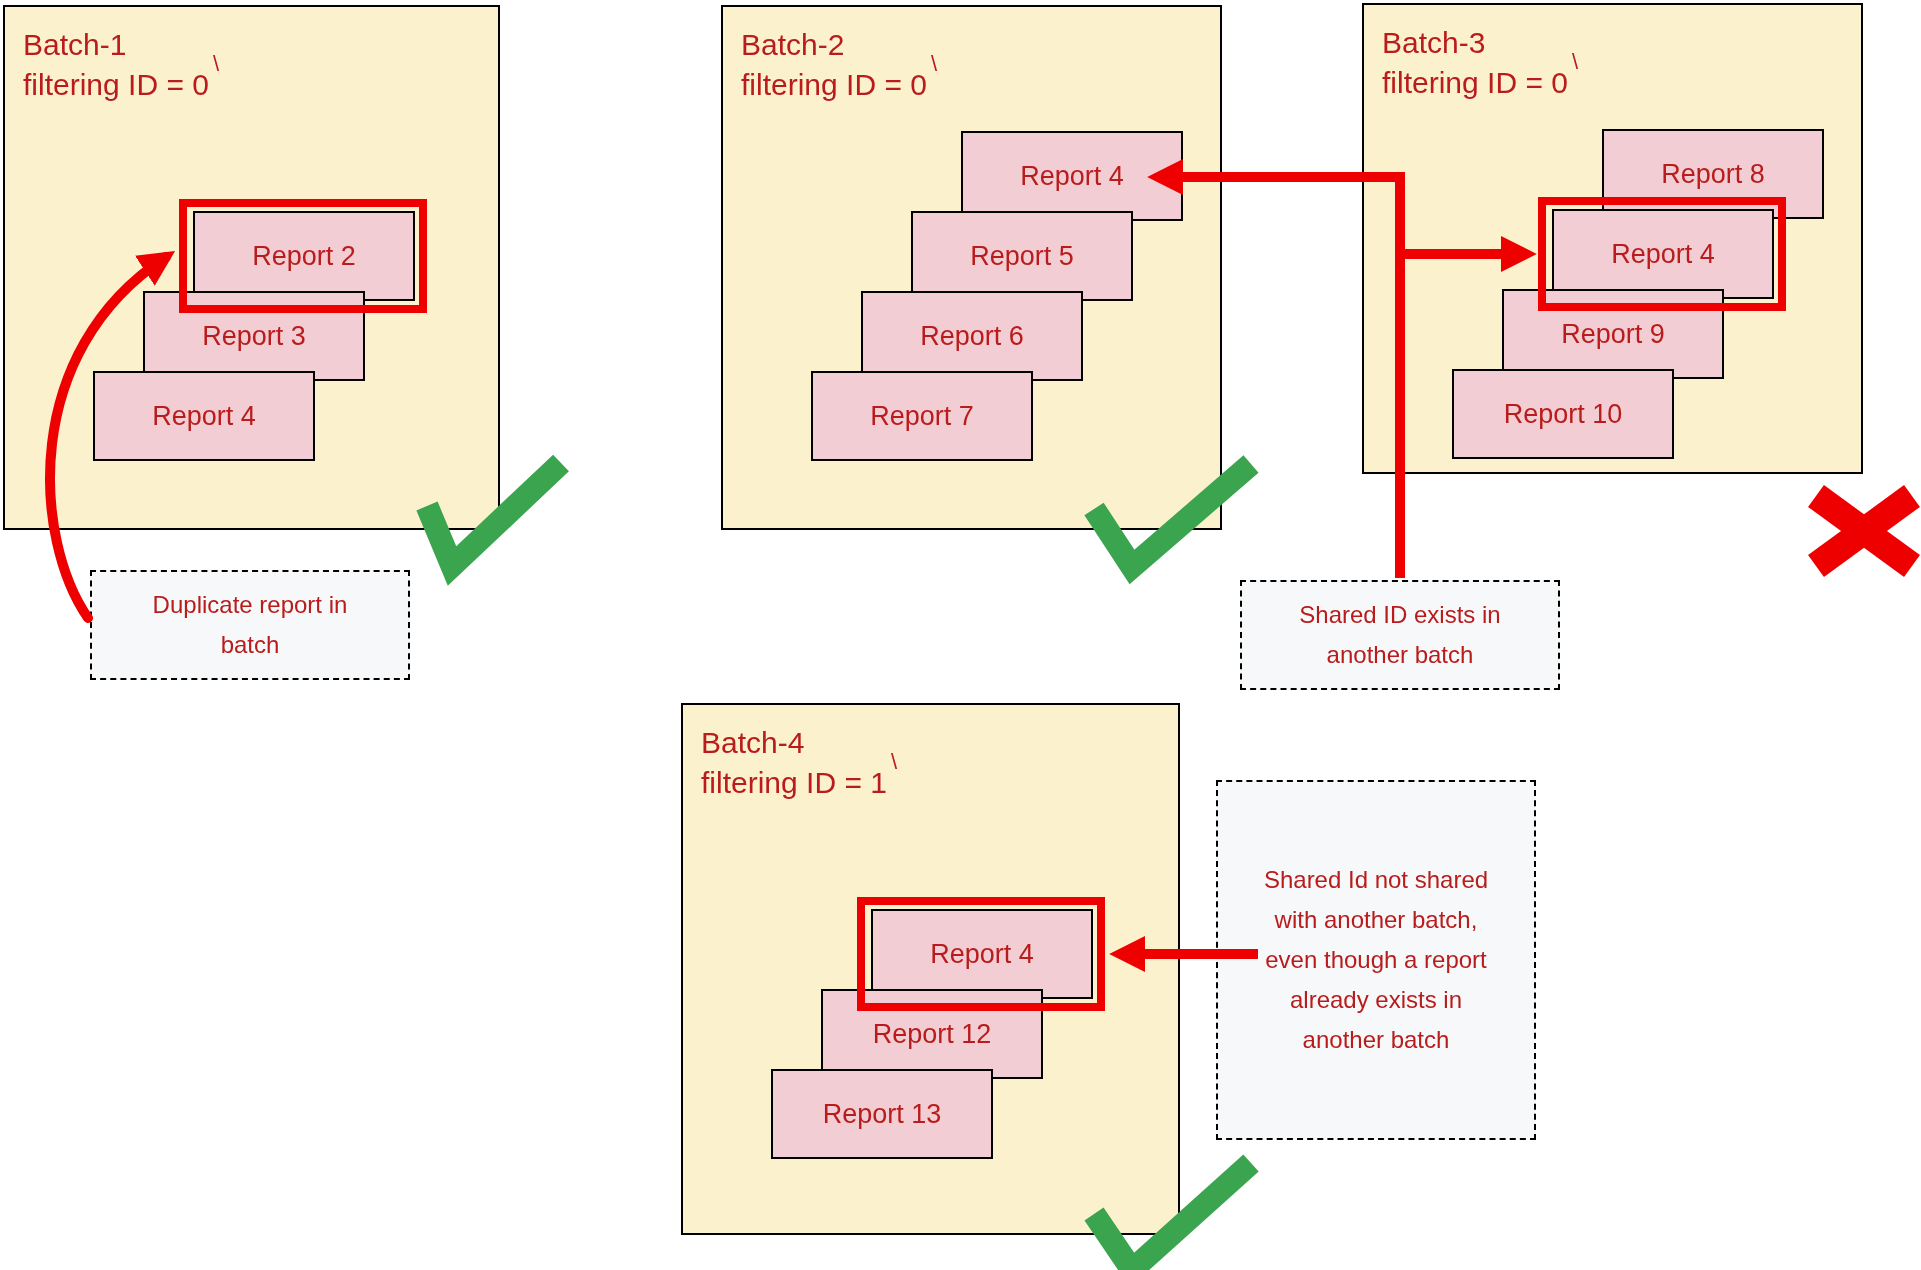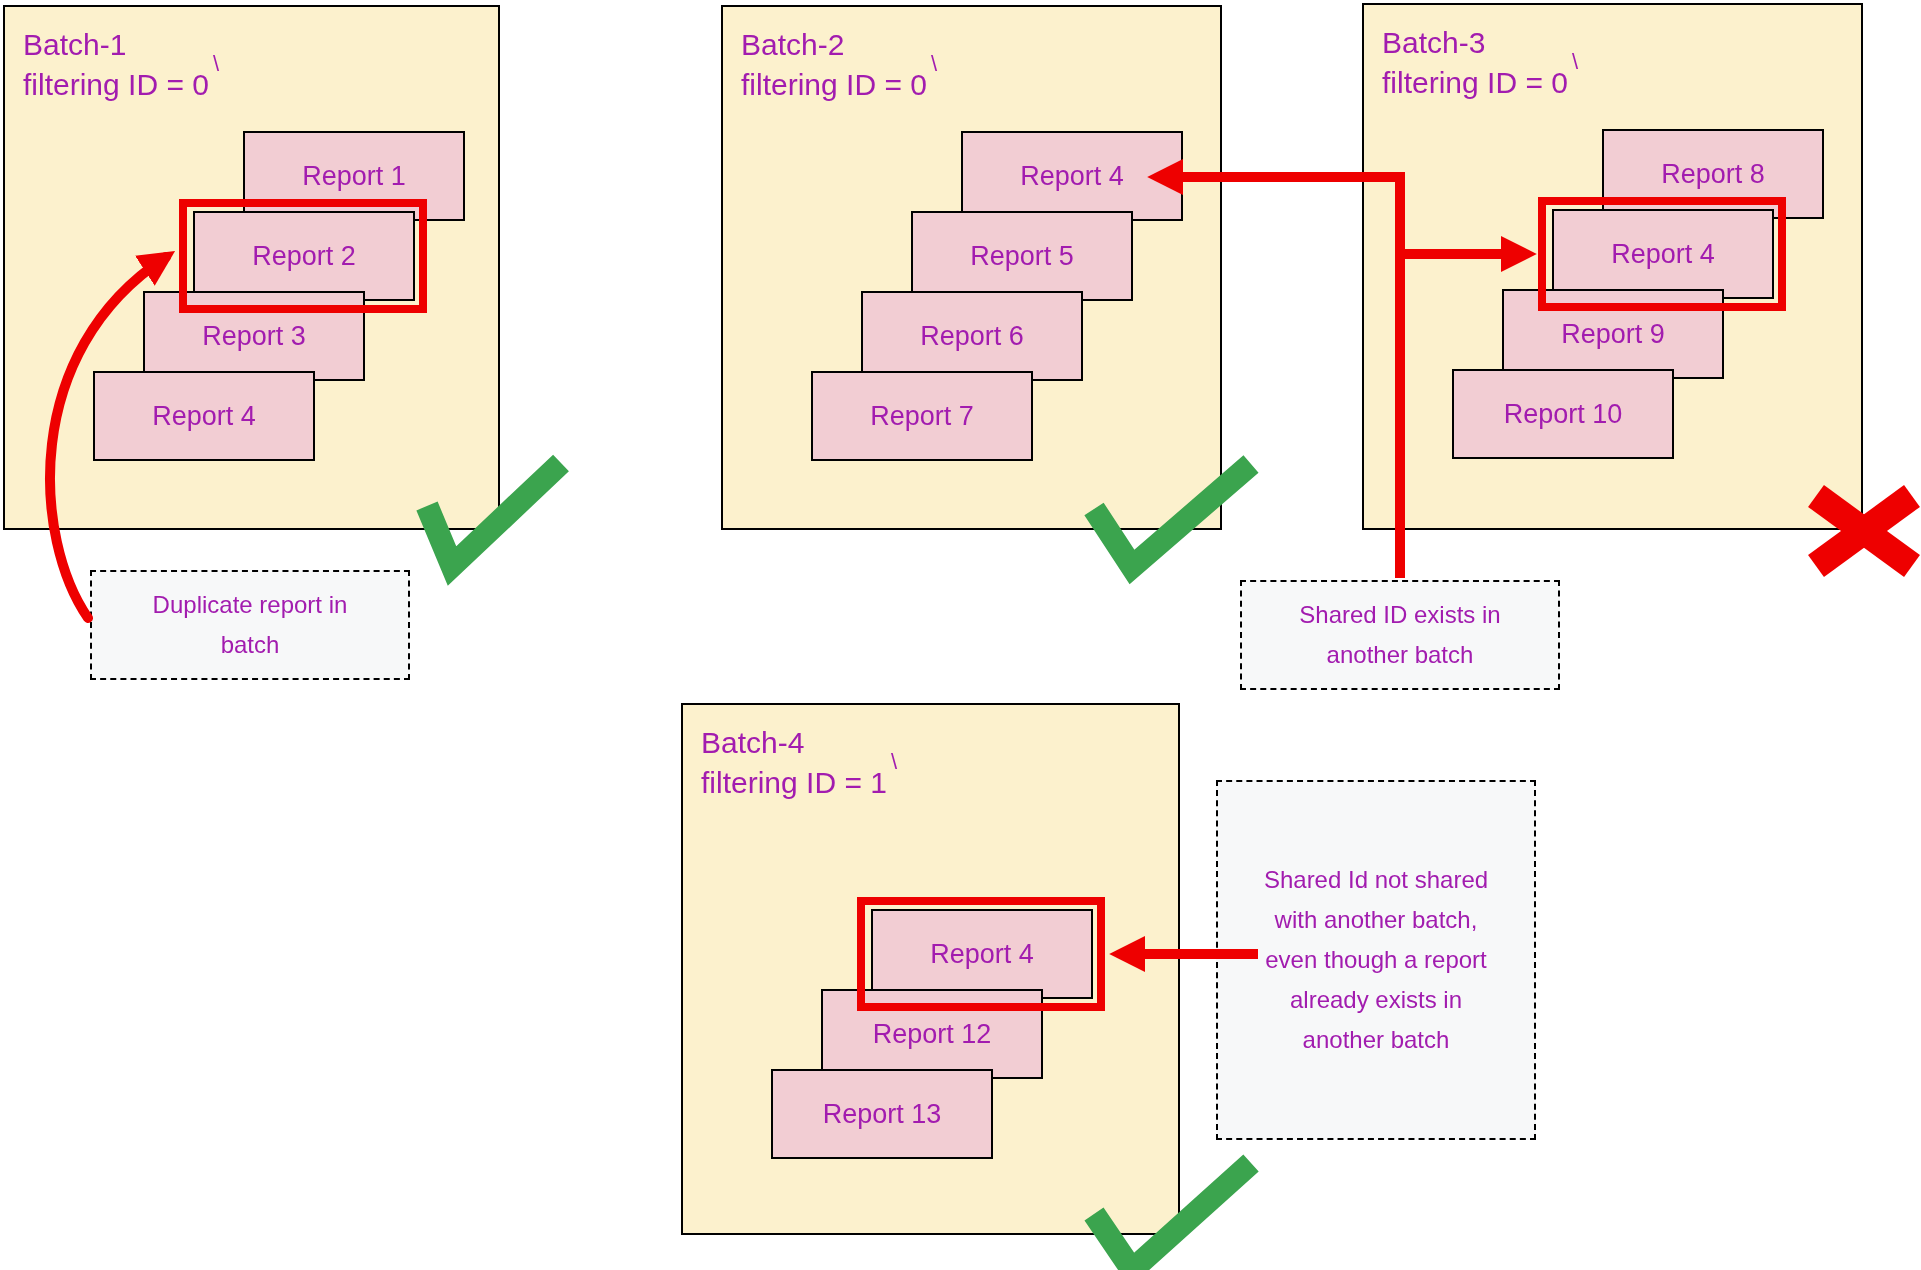--- a/index.html
+++ b/index.html
@@ -1,24 +1,24 @@
 <!DOCTYPE html>
 <html><head>
 <meta charset="utf-8">
 <style>
   html,body{margin:0;padding:0;background:#ffffff;}
   #canvas{
     position:relative;width:1921px;height:1270px;background:#ffffff;overflow:hidden;
-    font-family:"Liberation Sans", sans-serif;color:#a21caf;
+    font-family:"Liberation Sans", sans-serif;color:#b91c1c;
   }
   
   .batch{position:absolute;background:#FCF1CD;border:2px solid #000;box-sizing:border-box;}
   #batch-1{left:3px;top:5px;width:497px;height:525px;}
   #batch-2{left:721px;top:5px;width:501px;height:525px;}
-  #batch-3{left:1362px;top:3px;width:501px;height:527px;}
+  #batch-3{left:1362px;top:3px;width:501px;height:471px;}
   #batch-4{left:681px;top:703px;width:499px;height:532px;}
   .batch-header{position:absolute;left:18px;top:18px;font-size:30px;line-height:40px;}
   .stray{position:absolute;left:208px;top:46px;font-size:22px;line-height:22px;}
   
   .report{
     position:absolute;width:222px;height:90px;background:#F2CDD3;border:2px solid #000;
     box-sizing:border-box;display:flex;align-items:center;justify-content:center;
     font-size:27px;
   }
   .r0{left:238px;top:124px;} .r1{left:188px;top:204px;}
@@ -44,21 +44,20 @@
 <body>
 
 <div id="canvas">
 
   <div class="batch" id="batch-1">
     <div class="batch-header">
       <div>Batch-1</div>
       <div>filtering ID = 0</div>
     </div>
     <span class="stray">\</span>
-    <div class="report r0">Report 1</div>
     <div class="report r1">Report 2</div>
     <div class="report r2">Report 3</div>
     <div class="report r3">Report 4</div>
     <div class="frame"></div>
   </div>
 
   <div class="batch" id="batch-2">
     <div class="batch-header">
       <div>Batch-2</div>
       <div>filtering ID = 0</div>

